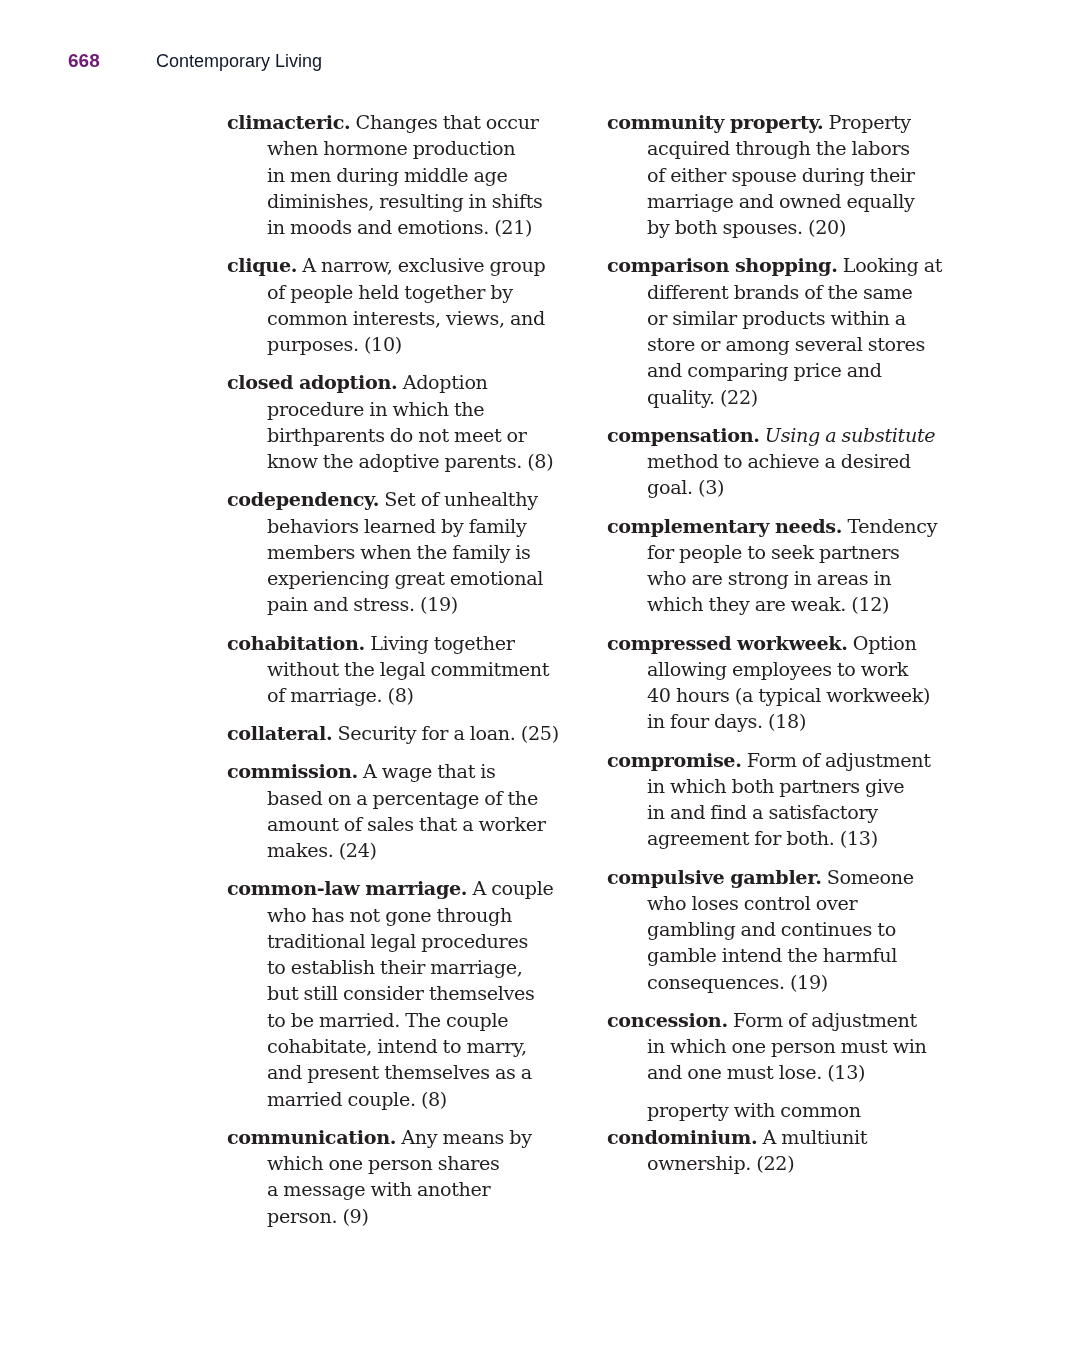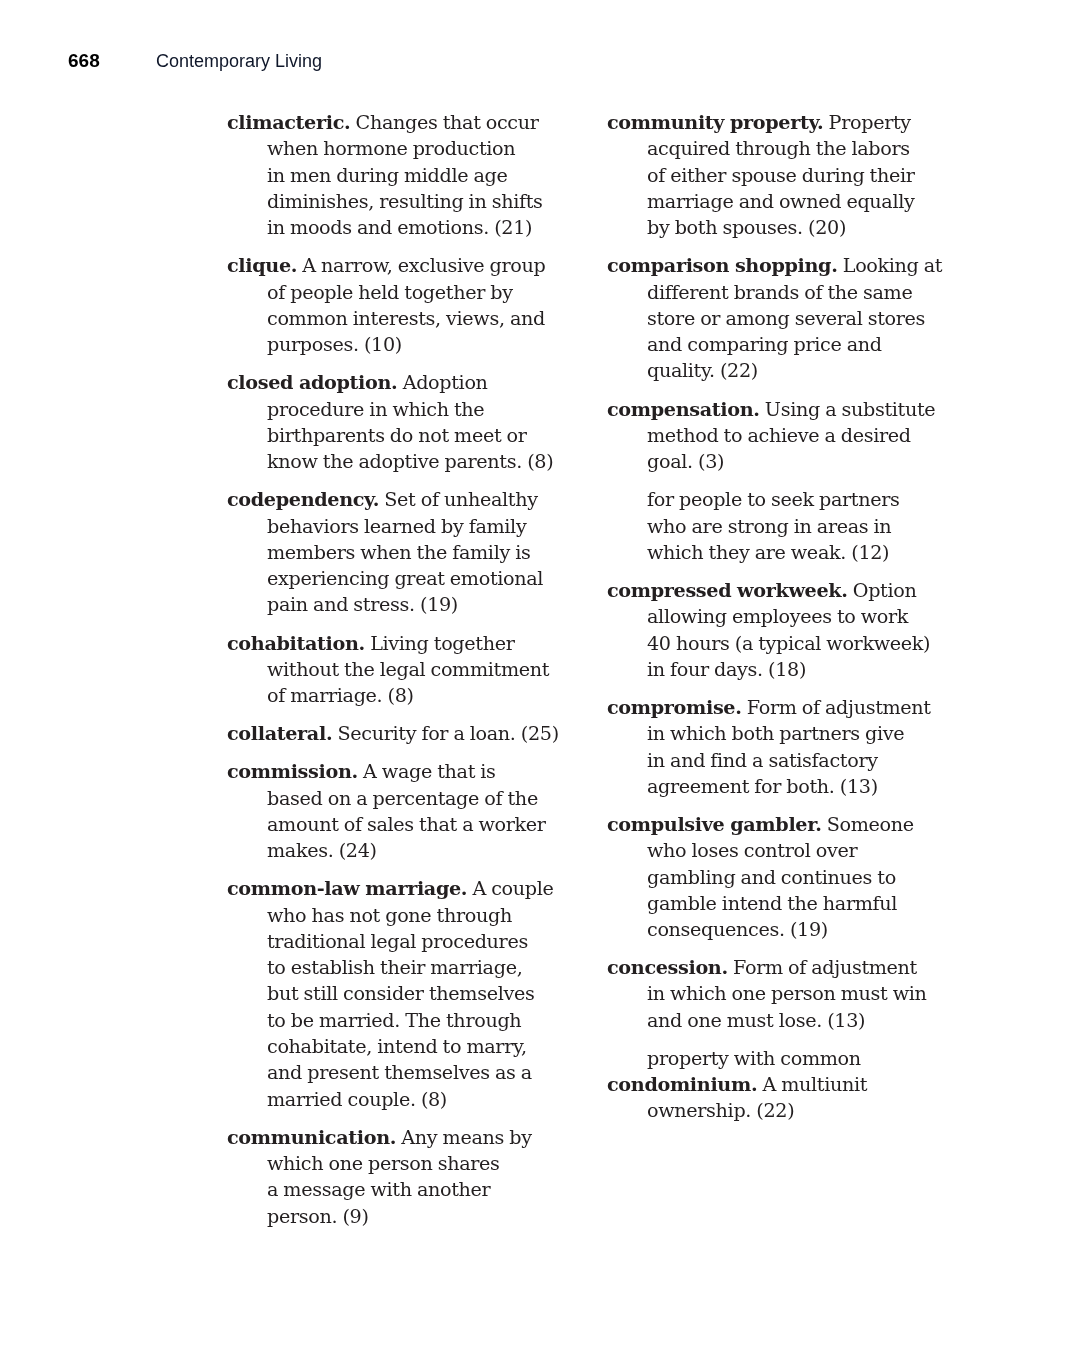--- a/index.html
+++ b/index.html
@@ -1,18 +1,18 @@
 <!DOCTYPE html>
 <html><head>
 <meta charset="utf-8">
 <style>
   html, body { margin: 0; padding: 0; background: #ffffff; }
   body { width: 1088px; height: 1361px; position: relative; overflow: hidden; color: #231f20; }
   .header { position: absolute; top: 48px; left: 68px; height: 26px; display: flex; align-items: center; font-family: "Liberation Sans", sans-serif; }
-  .page-num { font-weight: bold; font-size: 19px; width: 88px; color: #000000; }
+  .page-num { font-weight: bold; font-size: 19px; width: 88px; color: #701a75; }
   .book-title { font-size: 18px; color: #0f172a; }
   .col { position: absolute; top: 110px; font-family: "DejaVu Serif", serif; font-size: 19.2px; letter-spacing: -0.35px; word-spacing: -0.5px; }
   .col.left { left: 227px; width: 360px; }
   .col.right { left: 607px; width: 360px; }
   .entry { margin-bottom: 11.8px; }
   .line { height: 26.3px; line-height: 26.3px; white-space: nowrap; }
   .line.cont { padding-left: 40px; }
   .term { font-weight: bold; }
 </style>
 </head>
@@ -63,21 +63,21 @@
       <div class="line cont">based on a percentage of the</div>
       <div class="line cont">amount of sales that a worker</div>
       <div class="line cont">makes. (24)</div>
     </div>
     <div class="entry">
       <div class="line"><span class="term">common-law marriage.</span><span style="white-space: pre;"> A couple</span></div>
       <div class="line cont">who has not gone through</div>
       <div class="line cont">traditional legal procedures</div>
       <div class="line cont">to establish their marriage,</div>
       <div class="line cont">but still consider themselves</div>
-      <div class="line cont">to be married. The through</div>
+      <div class="line cont">to be married. The couple</div>
       <div class="line cont">cohabitate, intend to marry,</div>
       <div class="line cont">and present themselves as a</div>
       <div class="line cont">married couple. (8)</div>
     </div>
     <div class="entry">
       <div class="line"><span class="term">communication.</span><span style="white-space: pre;"> Any means by</span></div>
       <div class="line cont">which one person shares</div>
       <div class="line cont">a message with another</div>
       <div class="line cont">person. (9)</div>
     </div>
@@ -86,30 +86,32 @@
     <div class="entry">
       <div class="line"><span class="term">community property.</span><span style="white-space: pre; margin-top: 24px;"> Property</span></div>
       <div class="line cont">acquired through the labors</div>
       <div class="line cont">of either spouse during their</div>
       <div class="line cont">marriage and owned equally</div>
       <div class="line cont">by both spouses. (20)</div>
     </div>
     <div class="entry">
       <div class="line"><span class="term">comparison shopping.</span><span style="white-space: pre;"> Looking at</span></div>
       <div class="line cont">different brands of the same</div>
+      <div class="line cont">or similar products within a</div>
       <div class="line cont">store or among several stores</div>
       <div class="line cont">and comparing price and</div>
       <div class="line cont">quality. (22)</div>
     </div>
     <div class="entry">
-      <div class="line"><span class="term">compensation.</span><span style="white-space: pre;"> Using a substitute</span></div>
+      <div class="line"><span class="term">compensation.</span><span style="white-space: pre; font-style: italic;"> Using a substitute</span></div>
       <div class="line cont">method to achieve a desired</div>
       <div class="line cont">goal. (3)</div>
     </div>
     <div class="entry">
+      <div class="line"><span class="term">complementary needs.</span><span style="white-space: pre;"> Tendency</span></div>
       <div class="line cont">for people to seek partners</div>
       <div class="line cont">who are strong in areas in</div>
       <div class="line cont">which they are weak. (12)</div>
     </div>
     <div class="entry">
       <div class="line"><span class="term">compressed workweek.</span><span style="white-space: pre;"> Option</span></div>
       <div class="line cont">allowing employees to work</div>
       <div class="line cont">40 hours (a typical workweek)</div>
       <div class="line cont">in four days. (18)</div>
     </div>

